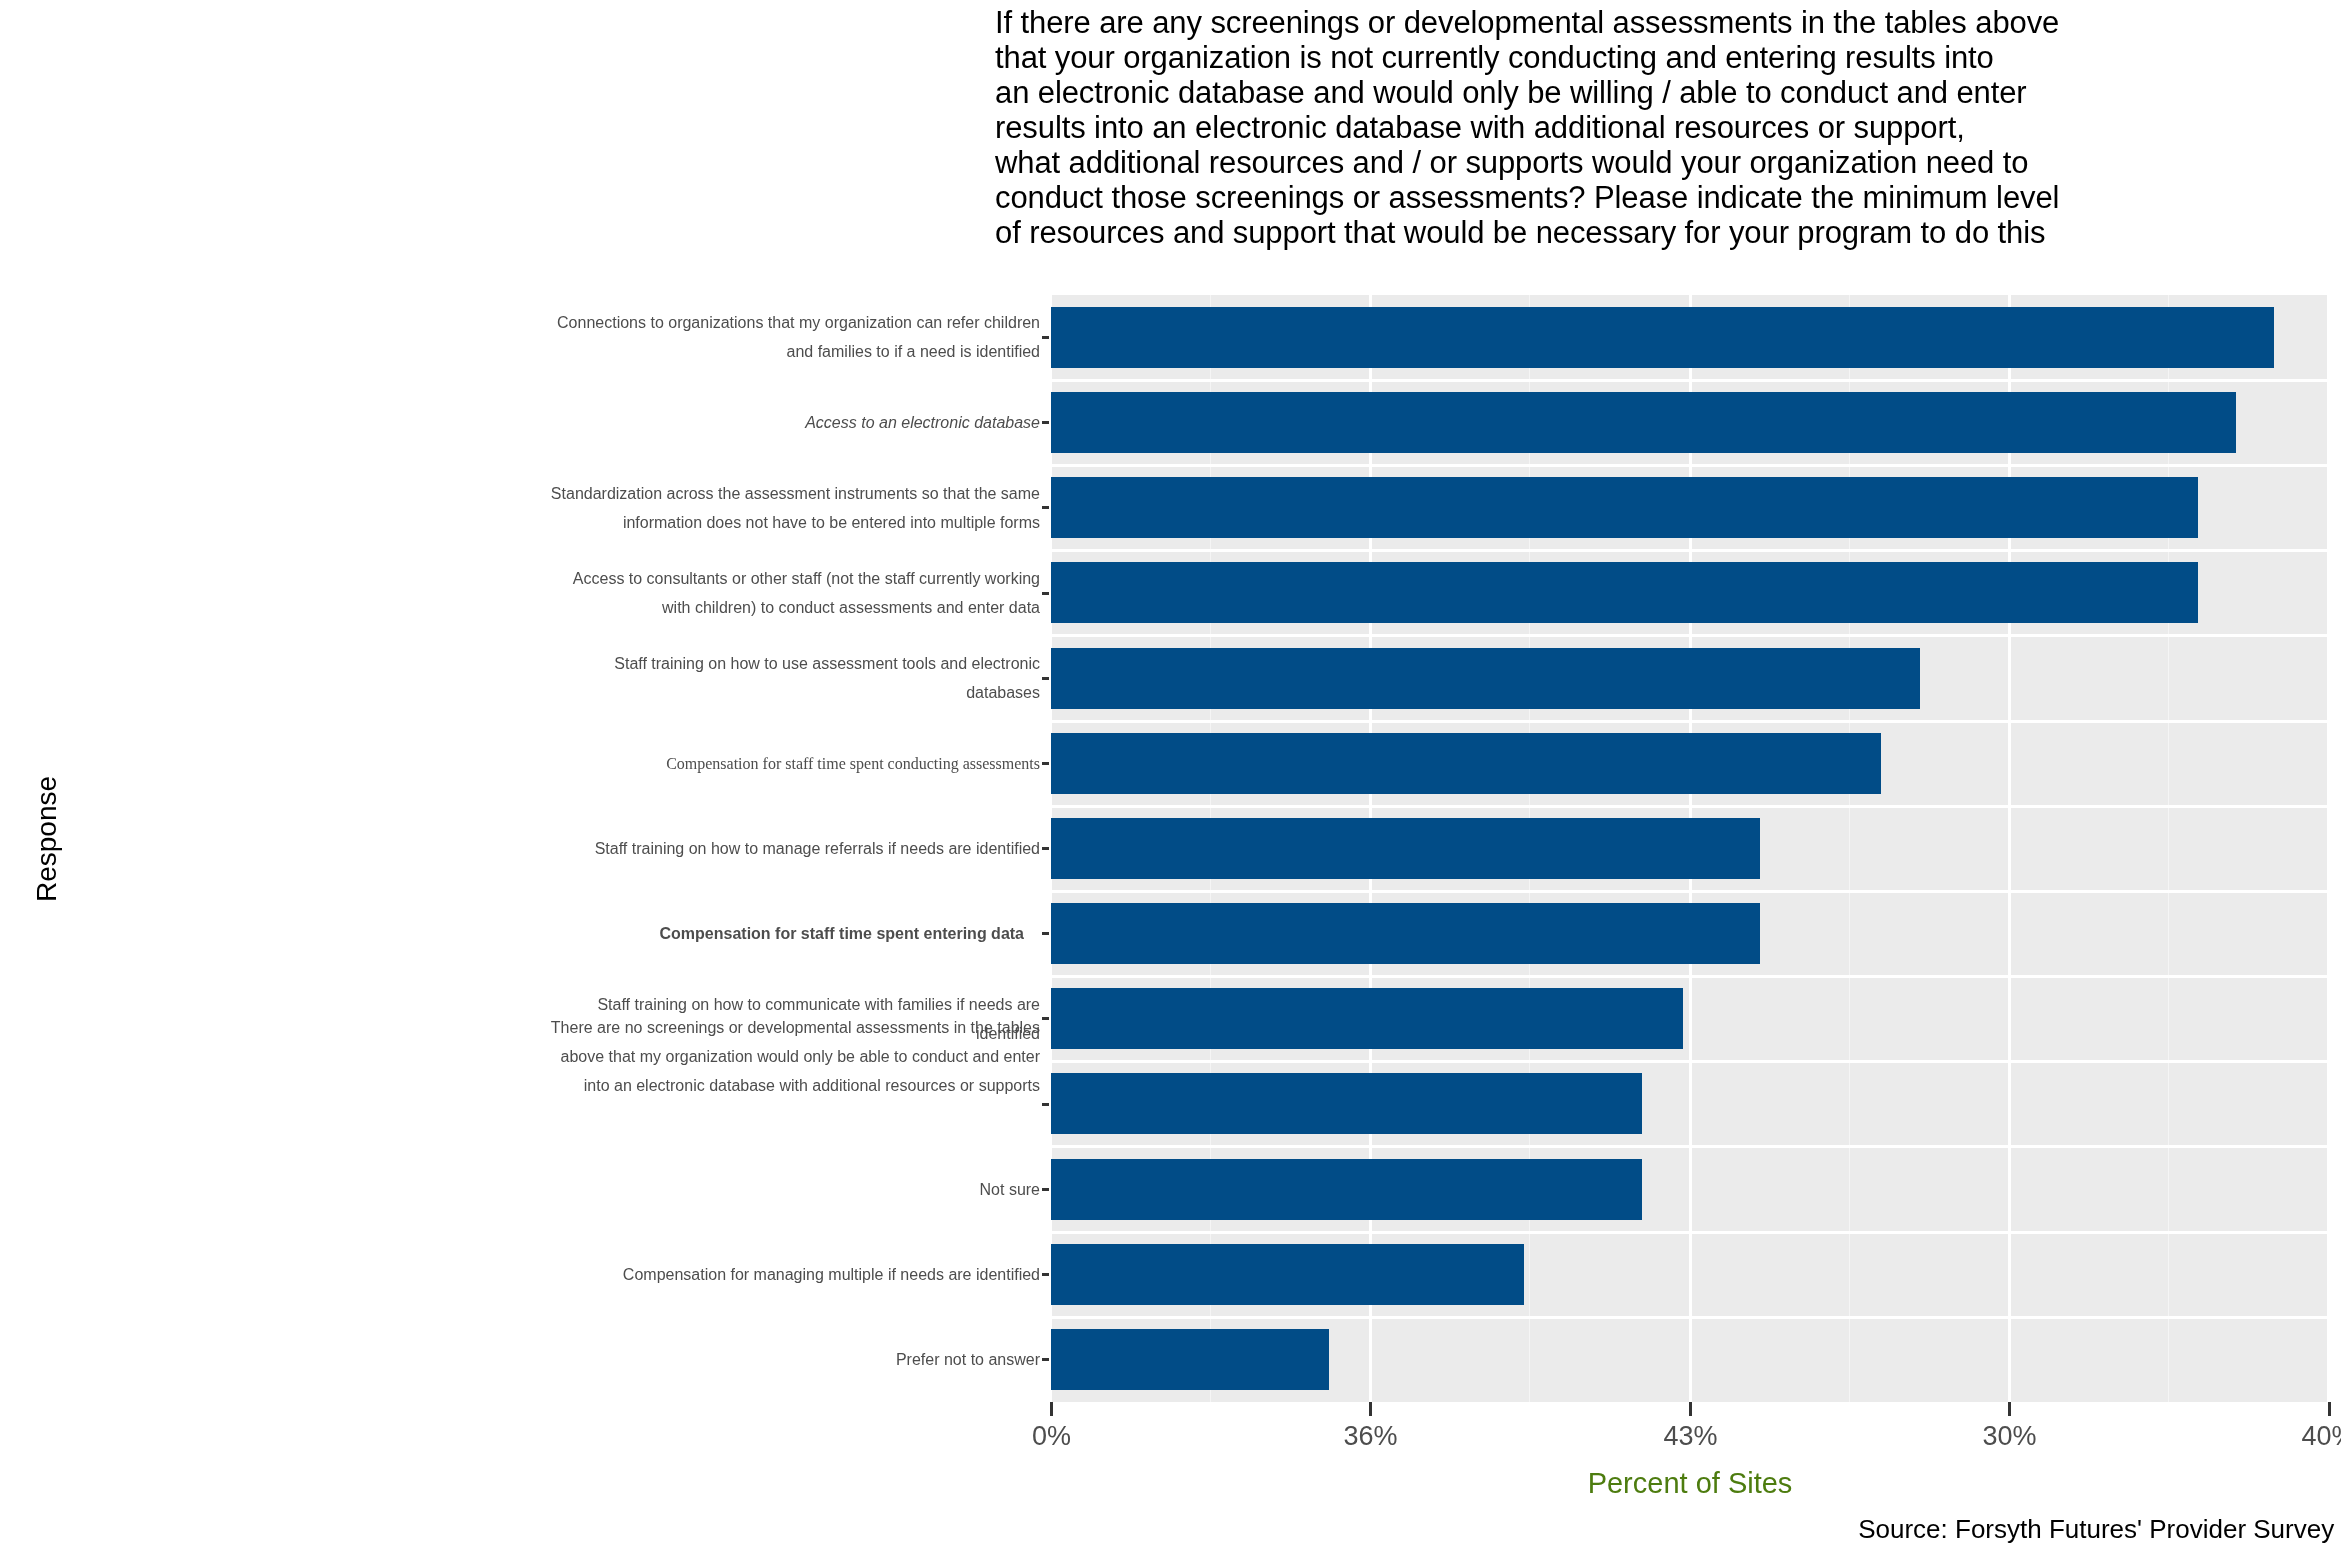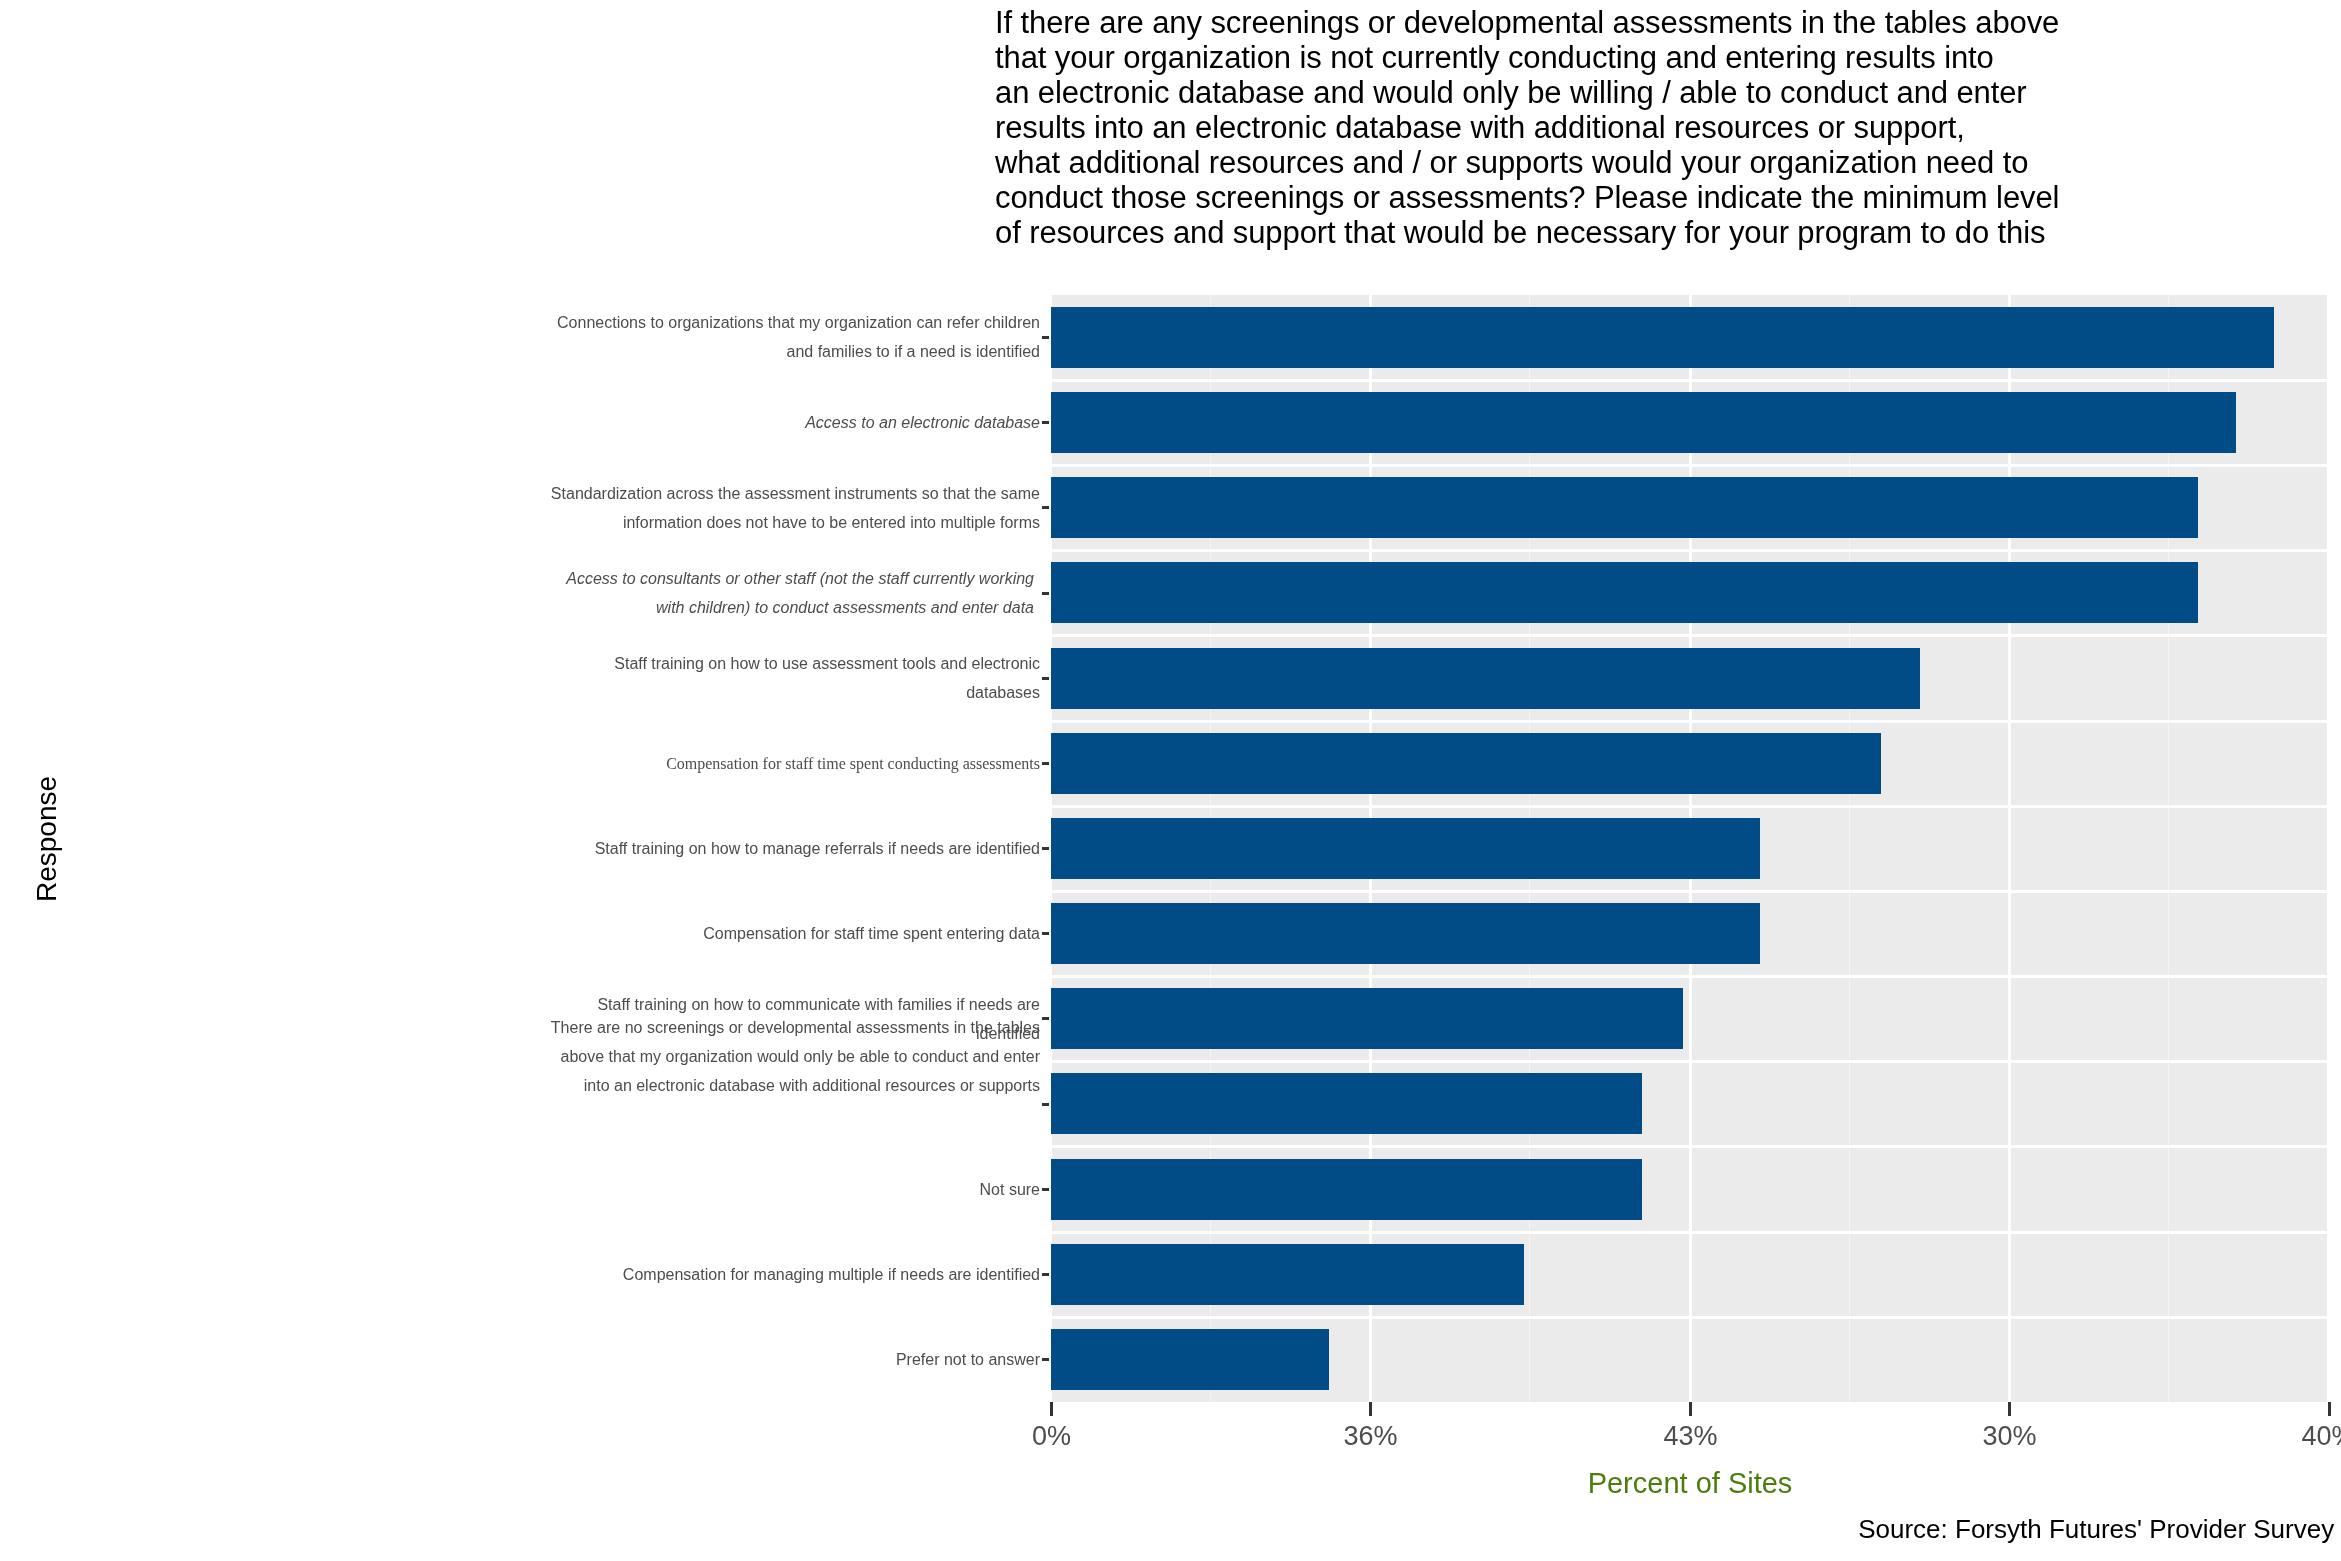--- a/index.html
+++ b/index.html
@@ -226,31 +226,31 @@
 
 <div id="ytick-layer">
     <div class="ytick-label" style="left: 26px; width: 1014px; top: 337px; transform: translateY(-50%);">Connections to organizations that my organization can refer children
 and families to if a need is identified</div>
     <div class="ytick-mark" style="left: 1042px; top: 336px;"></div>
     <div class="ytick-label" style="left: 26px; width: 1014px; top: 422px; transform: translateY(-50%); font-style: italic;">Access to an electronic database</div>
     <div class="ytick-mark" style="left: 1042px; top: 421px;"></div>
     <div class="ytick-label" style="left: 26px; width: 1014px; top: 508px; transform: translateY(-50%);">Standardization across the assessment instruments so that the same
 information does not have to be entered into multiple forms</div>
     <div class="ytick-mark" style="left: 1042px; top: 506px;"></div>
-    <div class="ytick-label" style="left: 20px; width: 1014px; top: 593px; transform: translateY(-50%); font-style: italic;">Access to consultants or other staff (not the staff currently working
+    <div class="ytick-label" style="left: 26px; width: 1014px; top: 593px; transform: translateY(-50%);">Access to consultants or other staff (not the staff currently working
 with children) to conduct assessments and enter data</div>
     <div class="ytick-mark" style="left: 1042px; top: 592px;"></div>
     <div class="ytick-label" style="left: 26px; width: 1014px; top: 678px; transform: translateY(-50%);">Staff training on how to use assessment tools and electronic
 databases</div>
     <div class="ytick-mark" style="left: 1042px; top: 677px;"></div>
     <div class="ytick-label" style="left: 26px; width: 1014px; top: 763px; transform: translateY(-50%); font-family: Liberation Serif, serif;">Compensation for staff time spent conducting assessments</div>
     <div class="ytick-mark" style="left: 1042px; top: 762px;"></div>
     <div class="ytick-label" style="left: 26px; width: 1014px; top: 848px; transform: translateY(-50%);">Staff training on how to manage referrals if needs are identified</div>
     <div class="ytick-mark" style="left: 1042px; top: 847px;"></div>
-    <div class="ytick-label" style="left: 26px; width: 1014px; top: 933px; transform: translateY(-50%);">Compensation for staff time spent entering data</div>
+    <div class="ytick-label" style="left: 10px; width: 1014px; top: 933px; transform: translateY(-50%); font-weight: bold;">Compensation for staff time spent entering data</div>
     <div class="ytick-mark" style="left: 1042px; top: 932px;"></div>
     <div class="ytick-label" style="left: 26px; width: 1014px; top: 1019px; transform: translateY(-50%);">Staff training on how to communicate with families if needs are
 identified</div>
     <div class="ytick-mark" style="left: 1042px; top: 1017px;"></div>
     <div class="ytick-label" style="left: 26px; width: 1014px; top: 1056px; transform: translateY(-50%);">There are no screenings or developmental assessments in the tables
 above that my organization would only be able to conduct and enter
 into an electronic database with additional resources or supports</div>
     <div class="ytick-mark" style="left: 1042px; top: 1103px;"></div>
     <div class="ytick-label" style="left: 26px; width: 1014px; top: 1189px; transform: translateY(-50%);">Not sure</div>
     <div class="ytick-mark" style="left: 1042px; top: 1188px;"></div>

